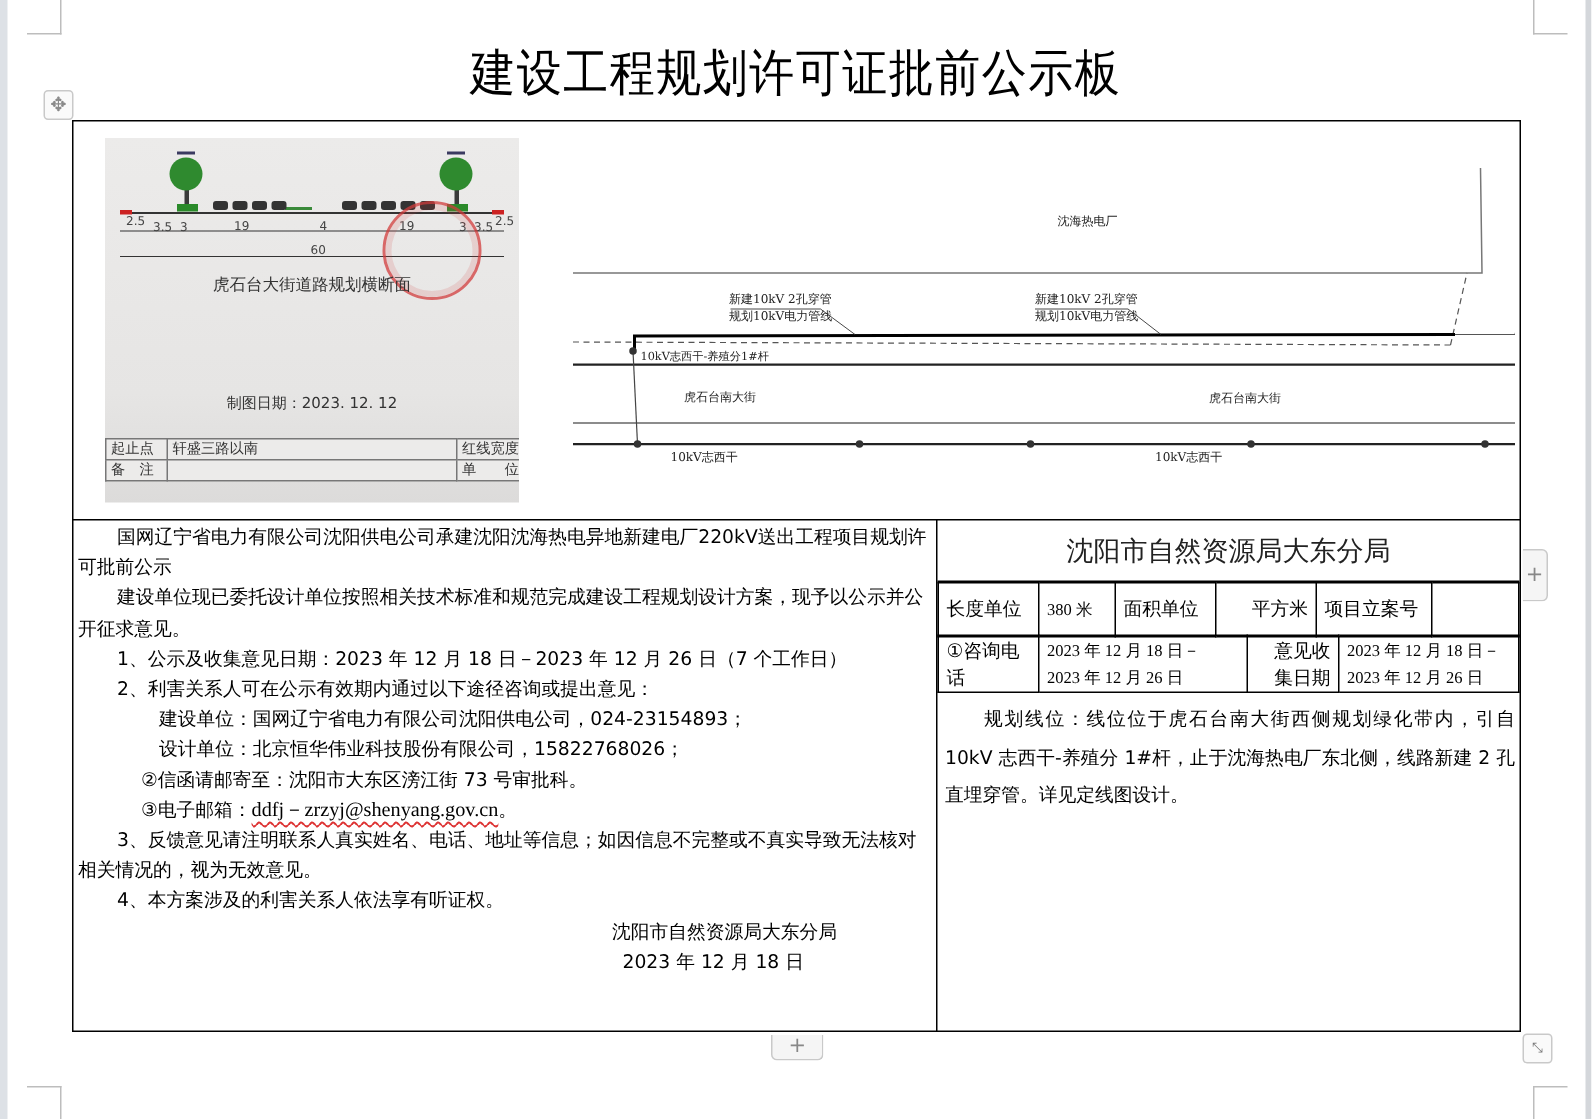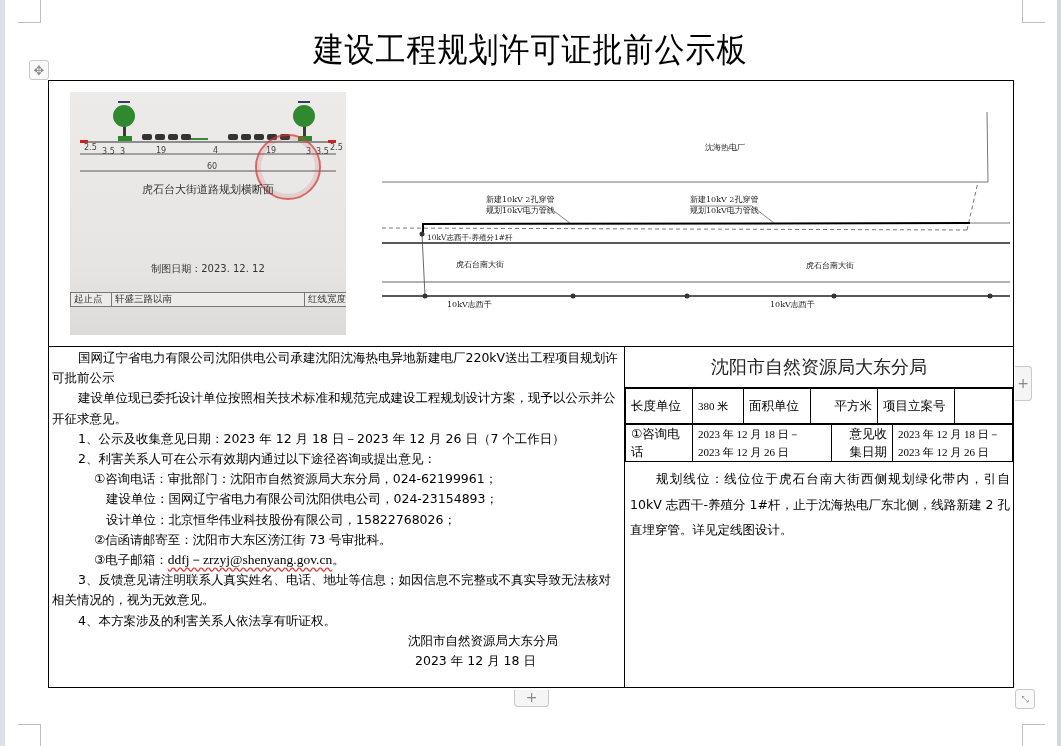--- a/index.html
+++ b/index.html
@@ -168,20 +168,26 @@
   <div class="cap" style="top:90px;font-size:11px">虎石台大街道路规划横断面</div>
   <div class="cap" style="top:170px;font-size:10px">制图日期：2023. 12. 12</div>
   <table>
     <tbody>
         <tr>
       <td style="width:34px">起止点</td>
       <td>轩盛三路以南</td>
       <td style="width:54px">红线宽度</td>
       <td style="width:28px">60m</td>
     </tr>
+    <tr>
+      <td>备　注</td>
+      <td></td>
+      <td>单　　位</td>
+      <td>米</td>
+    </tr>
   </tbody>
     </table>
 </div>
 
 <div class="plan">
   <svg width="630" height="220">
 
     <polyline points="2,82 608,82 607,12" fill="none" stroke="#777" stroke-width="1"></polyline>
 
     <line x1="2" y1="128" x2="587" y2="130" stroke="#555" stroke-width="0.8" stroke-dasharray="4,3"></line>
@@ -218,21 +224,20 @@
     <text x="67" y="207" font-size="8">10kV志西干</text>
     <text x="390" y="207" font-size="8">10kV志西干</text>
   </svg>
 </div>
 
 <div class="notice">
   <p class="ind2">国网辽宁省电力有限公司沈阳供电公司承建沈阳沈海热电异地新建电厂220kV送出工程项目规划许可批前公示</p>
   <p class="ind2">建设单位现已委托设计单位按照相关技术标准和规范完成建设工程规划设计方案，现予以公示并公开征求意见。</p>
   <p class="l1">1、公示及收集意见日期：2023 年 12 月 18 日－2023 年 12 月 26 日（7 个工作日）</p>
   <p class="l1">2、利害关系人可在公示有效期内通过以下途径咨询或提出意见：</p>
-  <p class="l2">①咨询电话：审批部门：沈阳市自然资源局大东分局，024-62199961；</p>
   <p class="l3">建设单位：国网辽宁省电力有限公司沈阳供电公司，024-23154893；</p>
   <p class="l3">设计单位：北京恒华伟业科技股份有限公司，15822768026；</p>
   <p class="l2">②信函请邮寄至：沈阳市大东区滂江街 73 号审批科。</p>
   <p class="l2"><span>③电子邮箱：</span><span class="email">ddfj－zrzyj@shenyang.gov.cn</span><span>。</span></p>
   <p class="ind2">3、反馈意见请注明联系人真实姓名、电话、地址等信息；如因信息不完整或不真实导致无法核对相关情况的，视为无效意见。</p>
   <p class="l1">4、本方案涉及的利害关系人依法享有听证权。</p>
   <p class="right-sig">沈阳市自然资源局大东分局</p>
   <p class="right-date">2023 年 12 月 18 日</p>
 </div>
 

